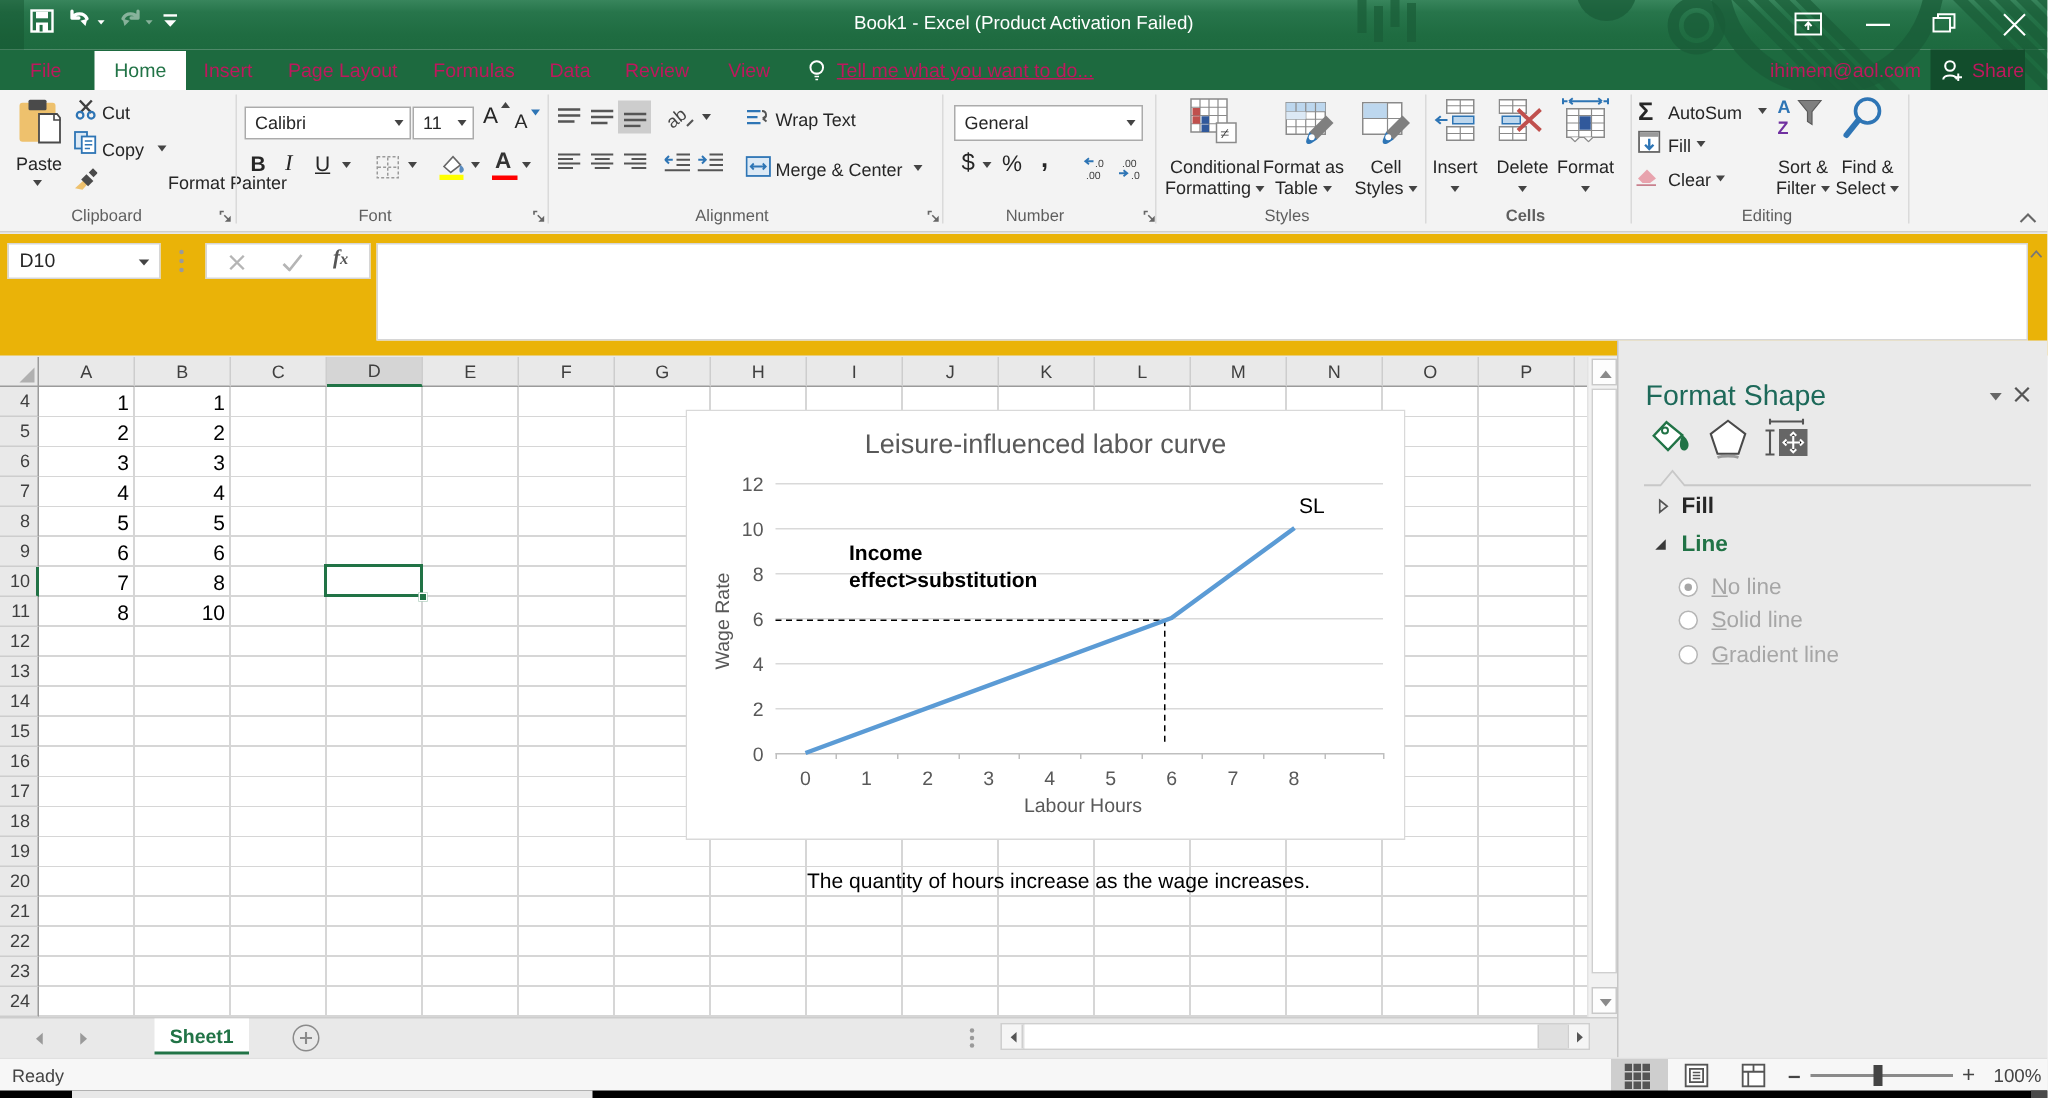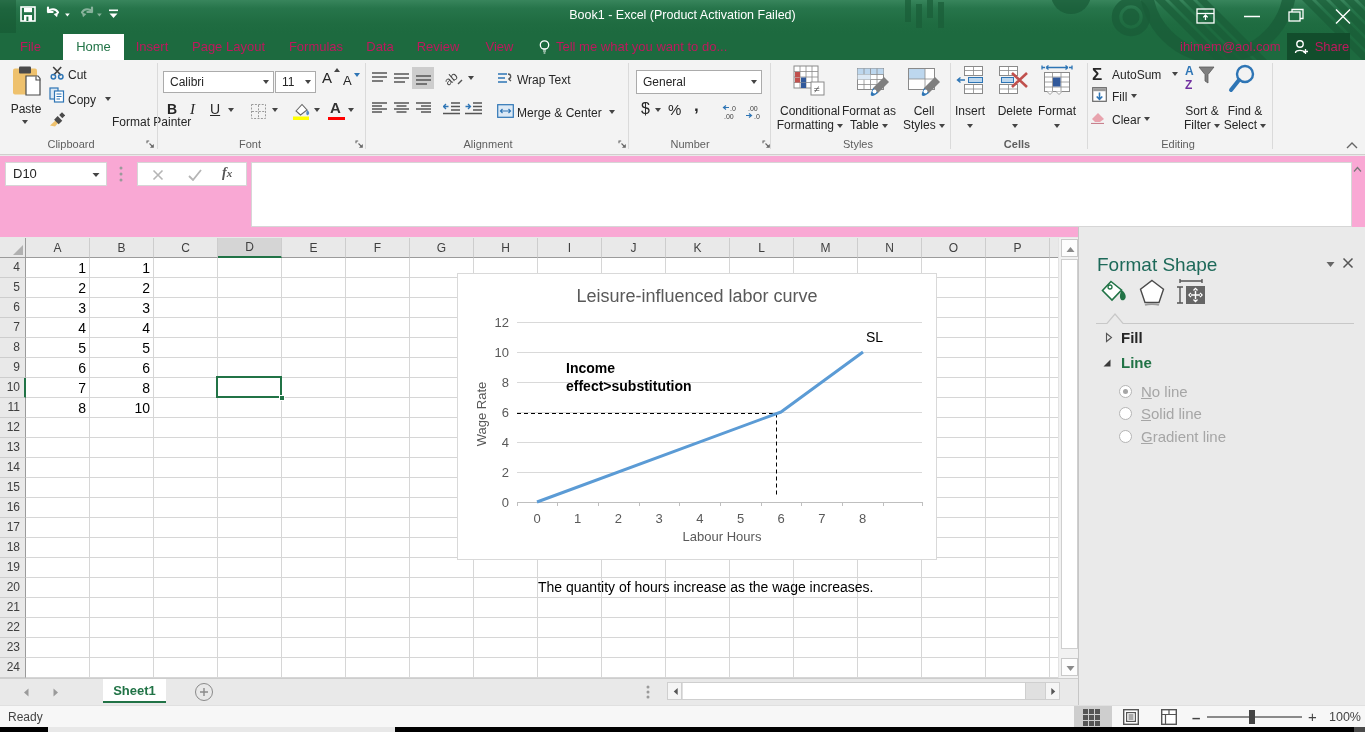--- a/index.html
+++ b/index.html
@@ -25,21 +25,21 @@
 .gsep { position:absolute; top:3px; height:86px; width:1px; background:#dadada; }
 .glabel { position:absolute; top:78px; font-size:11px; color:#5e5e5e; text-align:center; }
 .launcher { position:absolute; top:80px; width:10px; height:10px; }
 .rtext { position:absolute; font-size:12px; color:#262626; white-space:nowrap; }
 .bigtext { position:absolute; font-size:12px; color:#262626; text-align:center; line-height:14px; white-space:nowrap; }
 .darr { display:inline-block; width:0; height:0; border-left:3px solid transparent; border-right:3px solid transparent; border-top:4px solid #444; vertical-align:middle; }
 .combo { position:absolute; background:#fff; border:1px solid #ababab; font-size:12px; color:#262626; }
 .combo .ca { position:absolute; right:4px; top:50%; margin-top:-2px; width:0;height:0; border-left:3px solid transparent;border-right:3px solid transparent;border-top:4px solid #444; }
 
 
-#fbar { position:absolute; left:0; top:156px; width:1365px; height:81px; background:#f9a8d4; }
+#fbar { position:absolute; left:0; top:156px; width:1365px; height:81px; background:#eab308; }
 #namebox { position:absolute; left:5px; top:6px; width:102px; height:24px; background:#fff; border:1px solid #d6d6d6; font-size:13px; color:#262626; line-height:22px; padding-left:7px; }
 #fxbox { position:absolute; left:137px; top:6px; width:110px; height:24px; background:#fff; border:1px solid #d6d6d6; }
 #finput { position:absolute; left:251px; top:6px; width:1101px; height:65px; background:#fff; border:1px solid #d6d6d6; }
 
 
 #grid { position:absolute; left:0; top:238px; width:1058px; height:440px; background:#fff; overflow:hidden; }
 #colheads { position:absolute; left:26px; top:0; height:20px; width:1032px; display:flex; }
 .ch { width:64px; height:20px; background:#e9e9e9; border-right:1px solid #cdcdcd; border-bottom:1px solid #9b9b9b; color:#3f3f3f; font-size:12px; text-align:center; line-height:20px; }
 #corner { position:absolute; left:0; top:0; width:26px; height:20px; background:#e9e9e9; border-right:1px solid #9b9b9b; border-bottom:1px solid #9b9b9b; }
 #rowheads { position:absolute; left:0; top:20px; width:26px; }
@@ -140,21 +140,21 @@
   <div class="tab" style="left:131px; width:42px;">Insert</div>
   <div class="tab" style="left:186px; width:85px;">Page Layout</div>
   <div class="tab" style="left:284px; width:64px;">Formulas</div>
   <div class="tab" style="left:361px; width:38px;">Data</div>
   <div class="tab" style="left:412px; width:52px;">Review</div>
   <div class="tab" style="left:477px; width:45px;">View</div>
   <svg class="abs" style="left:538px; top:39px" width="13" height="16" viewBox="0 0 13 16">
     <circle cx="6.5" cy="6" r="4.2" fill="none" stroke="#fff" stroke-width="1.3"></circle>
     <path d="M5,10 L8,10 M5,12 L8,12 M5.6,14 L7.4,14" stroke="#fff" stroke-width="1.1"></path>
   </svg>
-  <div class="tab" style="left:556px; width:175px; text-align:left;">Tell me what you want to do...</div>
+  <div class="tab" style="left:556px; width:175px; text-align:center;text-decoration:underline;">Tell me what you want to do...</div>
 
   <div class="tab" style="left:1180px; width:100px; text-align:left;">ihimem@aol.com</div>
   <div class="abs" style="left:1287px; top:33px; width:63px; height:27px; background:#124d2c;"></div>
   <svg class="abs" style="left:1293px; top:39px" width="17" height="16" viewBox="0 0 17 16">
     <circle cx="7" cy="5" r="3.2" fill="none" stroke="#fff" stroke-width="1.4"></circle>
     <path d="M2.5,14 C2.5,10.5 11.5,10.5 11.5,14" fill="none" stroke="#fff" stroke-width="1.4"></path>
     <path d="M12.5,10 L12.5,15 M10,12.5 L15,12.5" stroke="#fff" stroke-width="1.3"></path>
   </svg>
   <div class="tab" style="left:1312px; width:40px; text-align:center;">Share</div>
 

